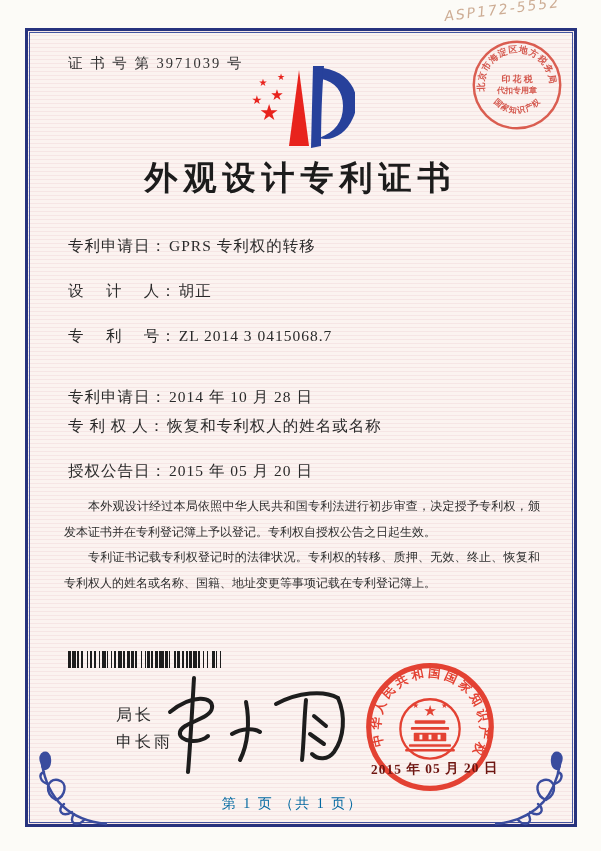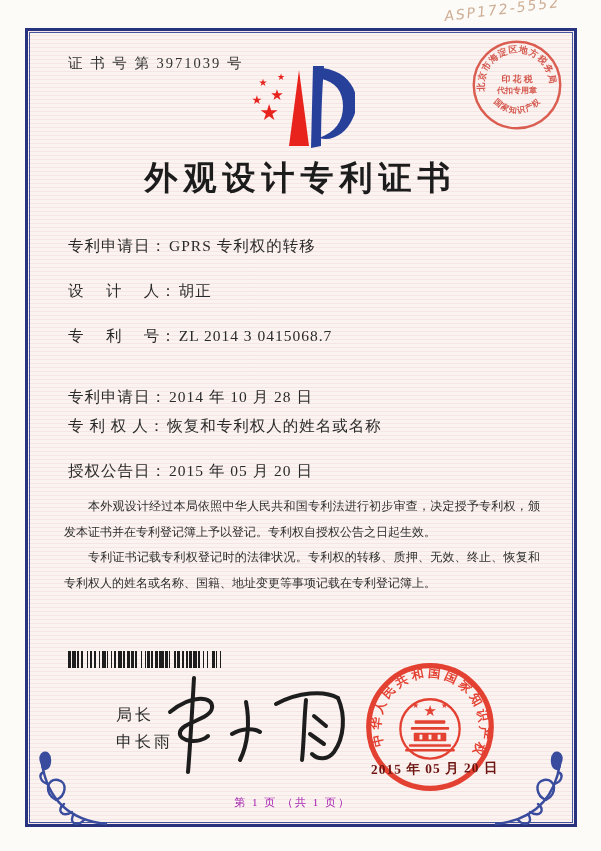--- a/index.html
+++ b/index.html
@@ -38,21 +38,21 @@
   .barcode{
     left:68px;top:651px;width:166px;height:17px;
     white-space:nowrap;overflow:hidden;font-size:0;
   }
   .officer{left:68px;font-size:16px;letter-spacing:3px;color:#2b2b2b;
     font-family:"Liberation Sans","DejaVu Sans",sans-serif;margin-left:48px;}
   .seal-date{
     left:371px;top:760px;font-size:13.5px;font-weight:bold;color:#6e1511;
     letter-spacing:1px;transform:rotate(-1deg);white-space:nowrap;z-index:6;
   }
-  .footer{left:0;right:16px;top:795px;text-align:center;font-size:11px;letter-spacing:2px;color:#a21caf;}
+  .footer{left:0;right:16px;top:795px;text-align:center;font-size:14px;letter-spacing:2px;color:#0369a1;}
   svg{display:block;}
   .seal-svg{z-index:5;}
   .sig-svg{z-index:4;}
   .orn{z-index:7;}
 </style>
 </head>
 <body>
 
 <div class="cert">
   <div class="cert-inner"></div>

